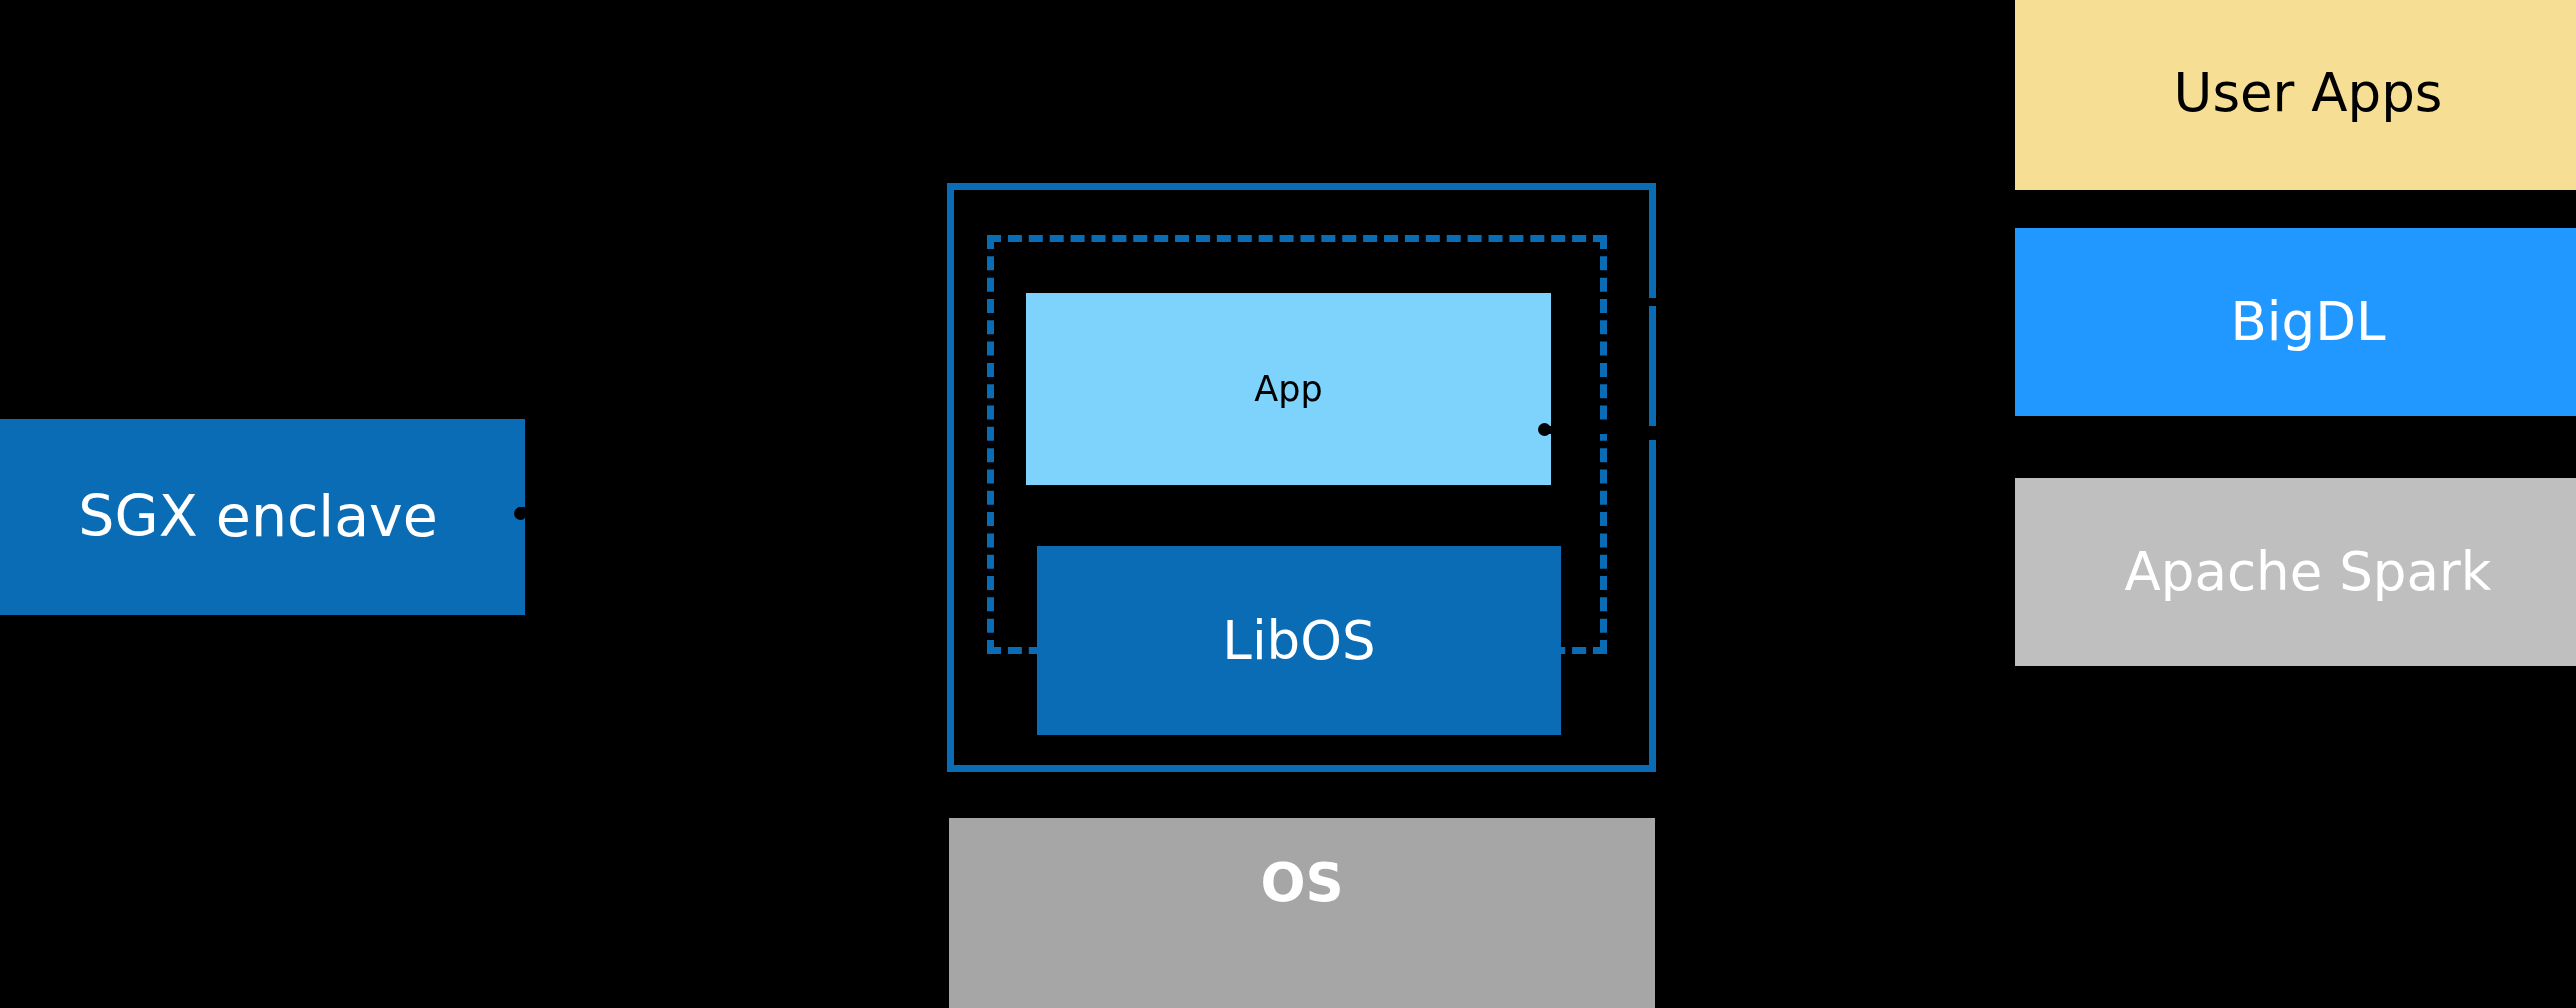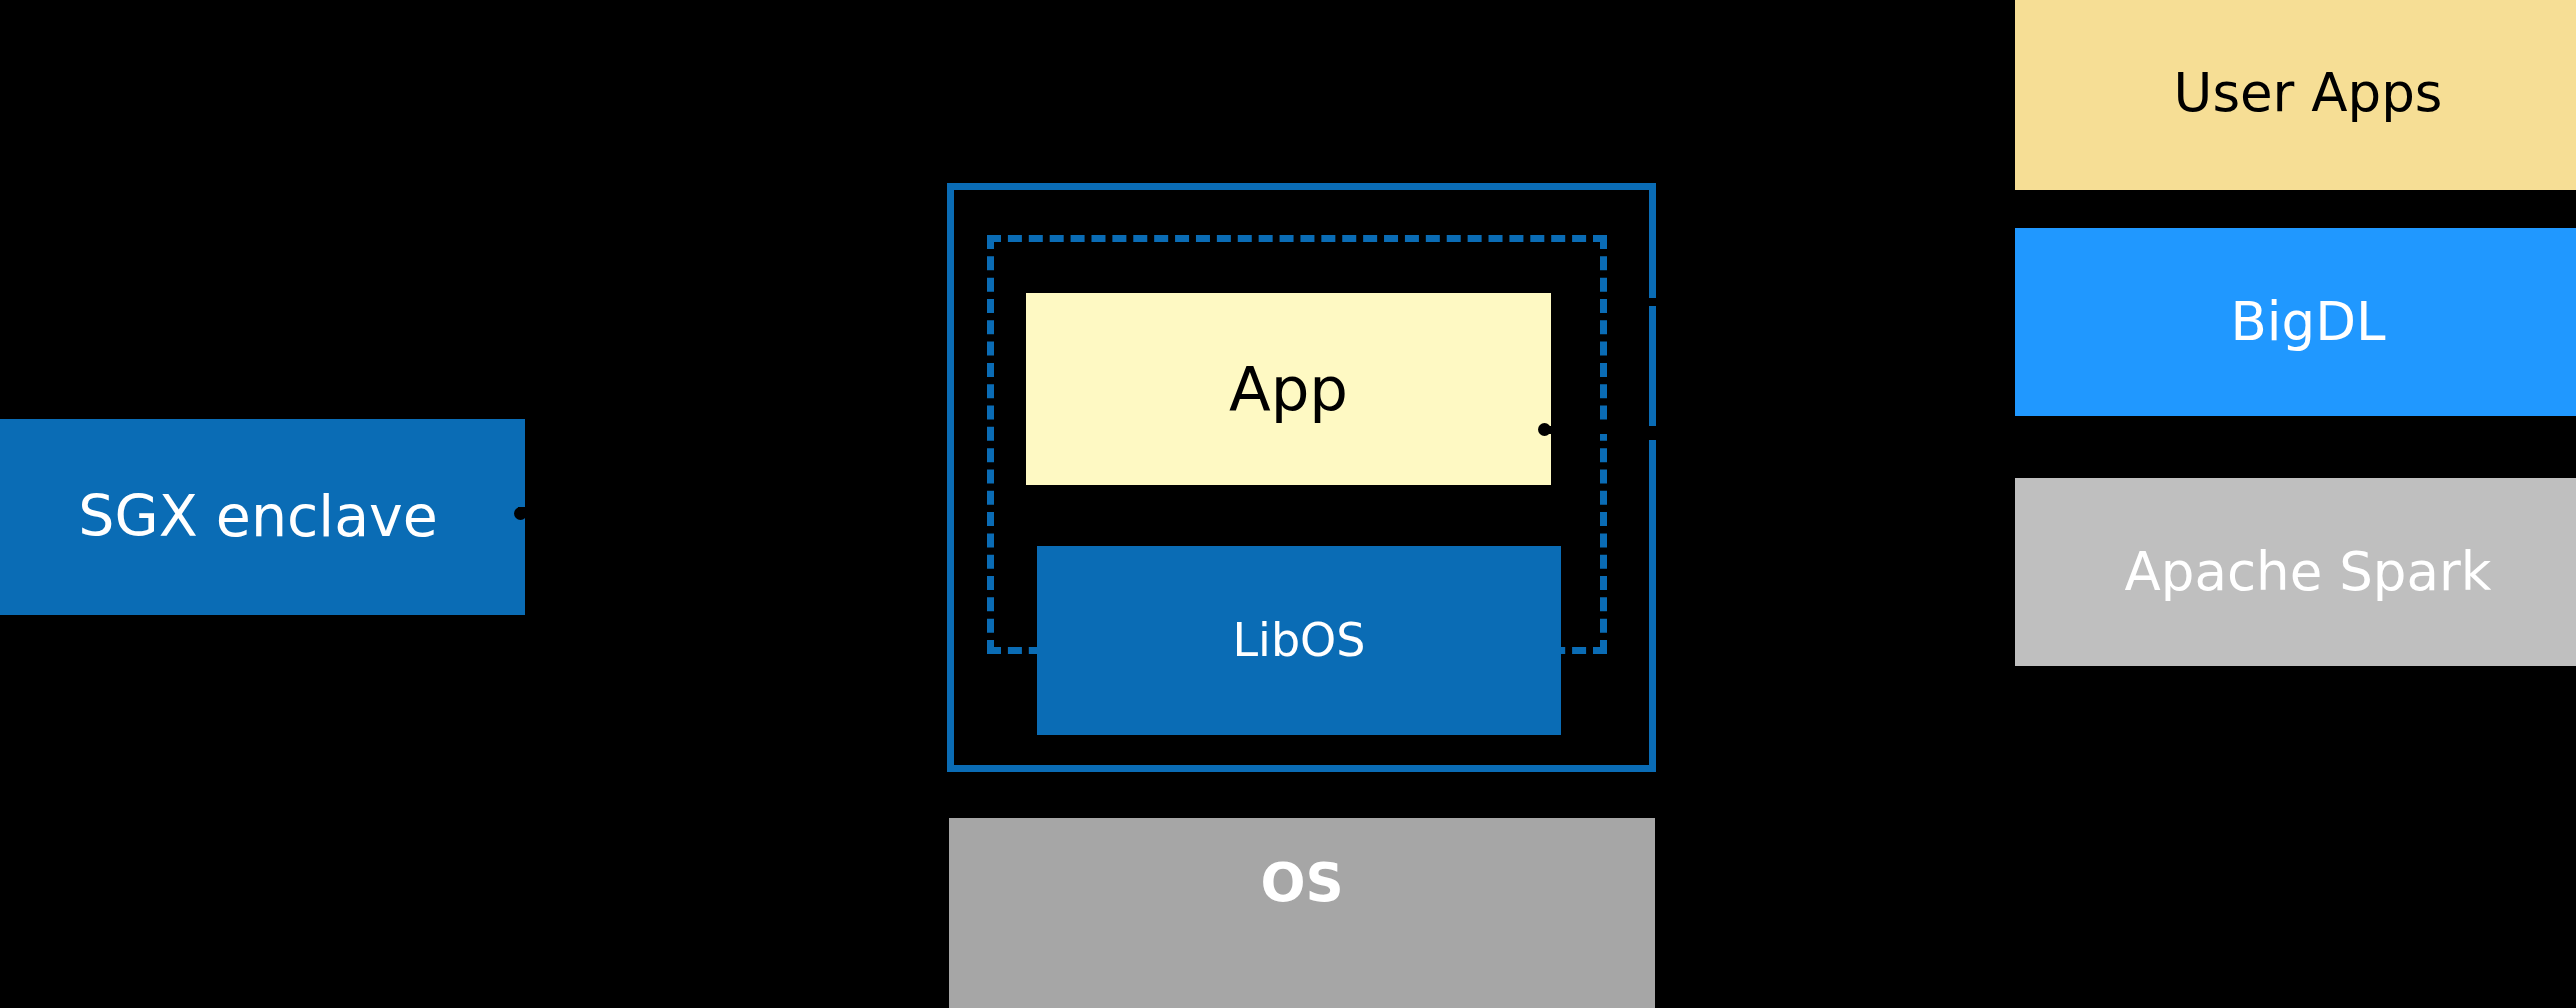--- a/index.html
+++ b/index.html
@@ -52,33 +52,33 @@
     width: 620px;
     height: 419px;
     border: 7.5px dashed #0A6CB5;
     background: transparent;
   }
   #app-box {
     left: 1026px;
     top: 293px;
     width: 525px;
     height: 192px;
-    background: #fef9c3;
+    background: #7dd3fc;
     color: #000000;
-    font-size: 61px;
+    font-size: 35px;
     font-weight: 400;
   }
   #libos-box {
     left: 1037px;
     top: 546px;
     width: 524px;
     height: 189px;
     background: #0A6CB5;
     color: #FFFFFF;
-    font-size: 46px;
+    font-size: 53px;
     font-weight: 400;
   }
   #os-box {
     left: 949px;
     top: 818px;
     width: 706px;
     height: 218px;
     background: #A6A6A6;
     color: #FFFFFF;
     font-size: 53px;

